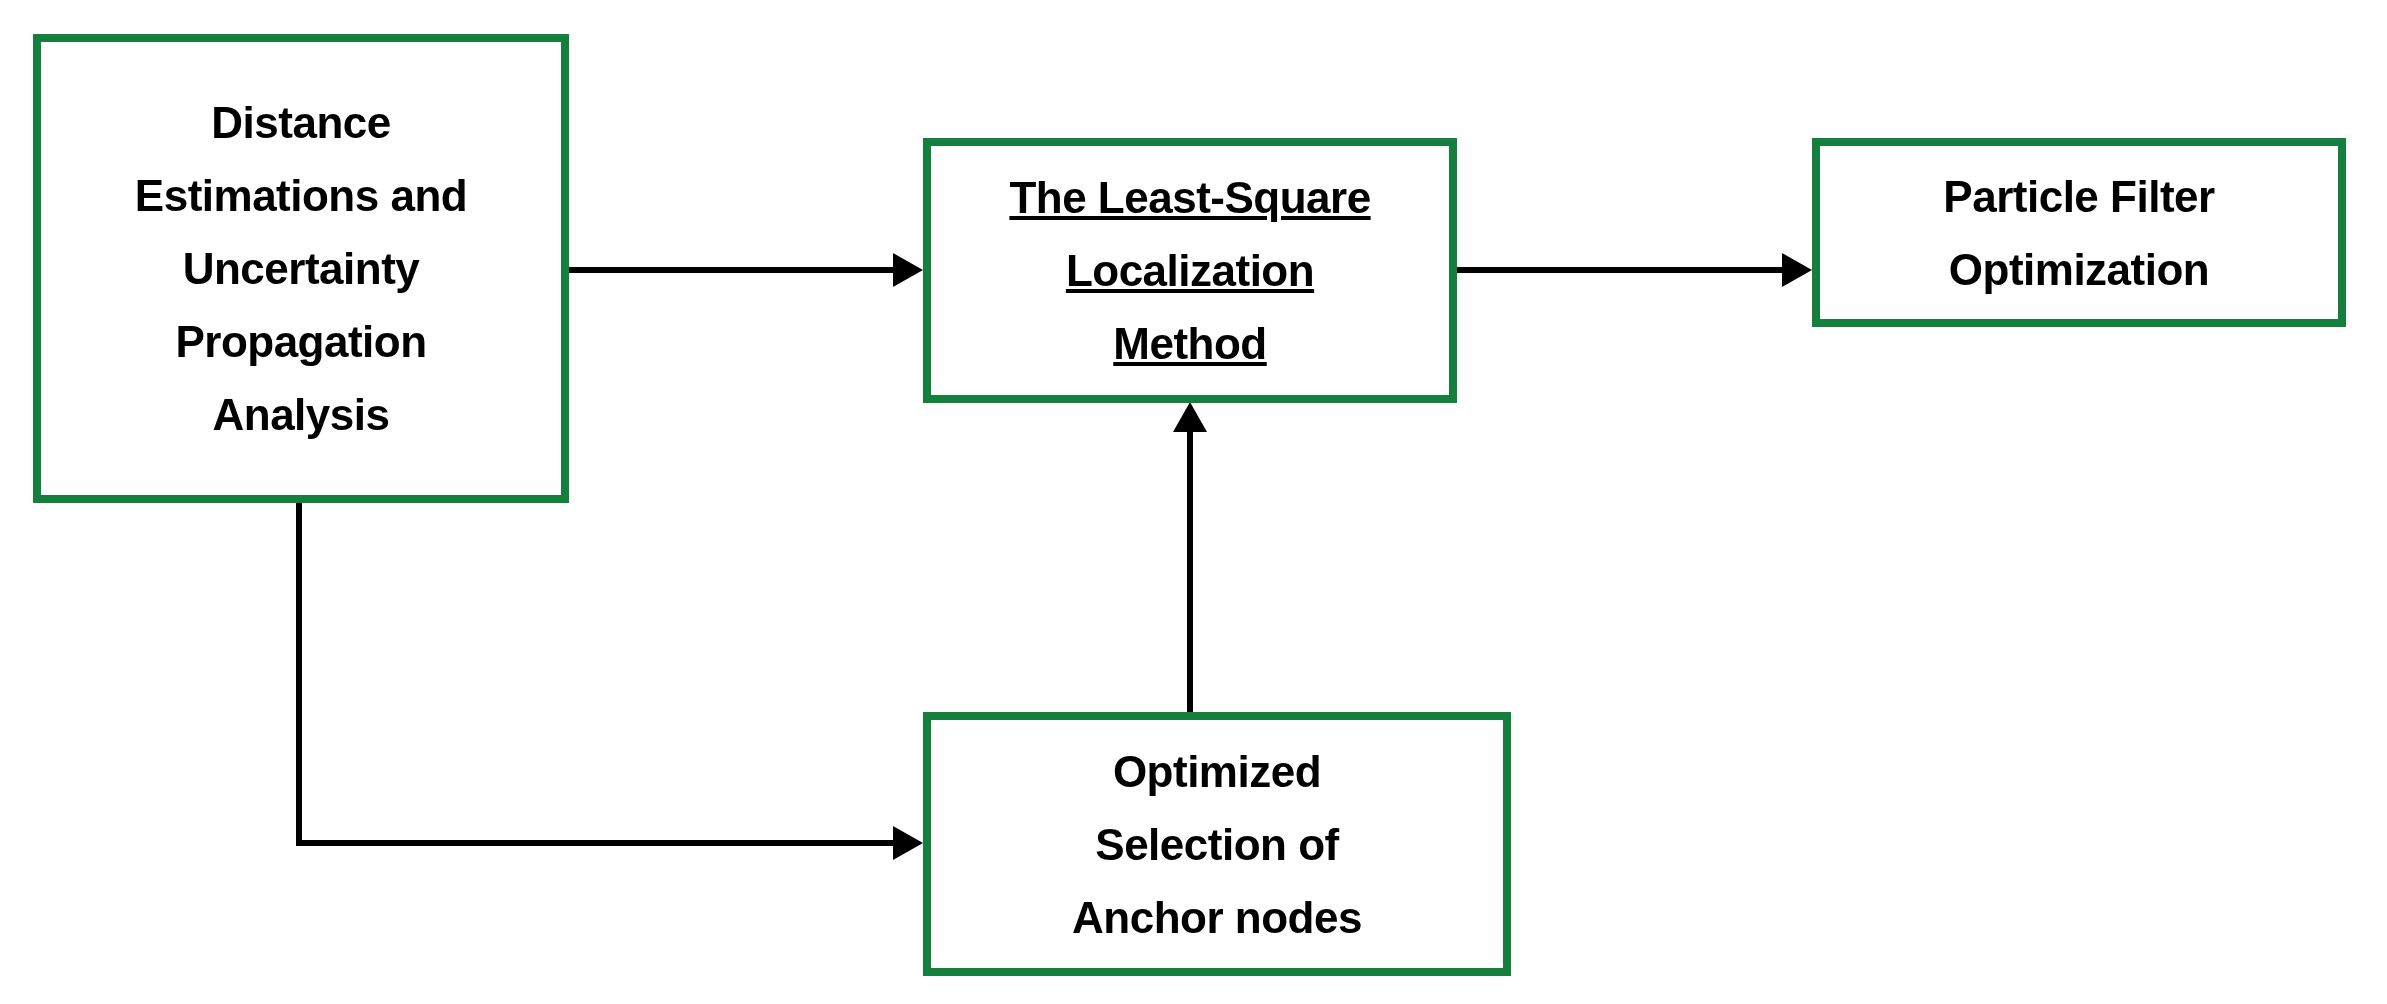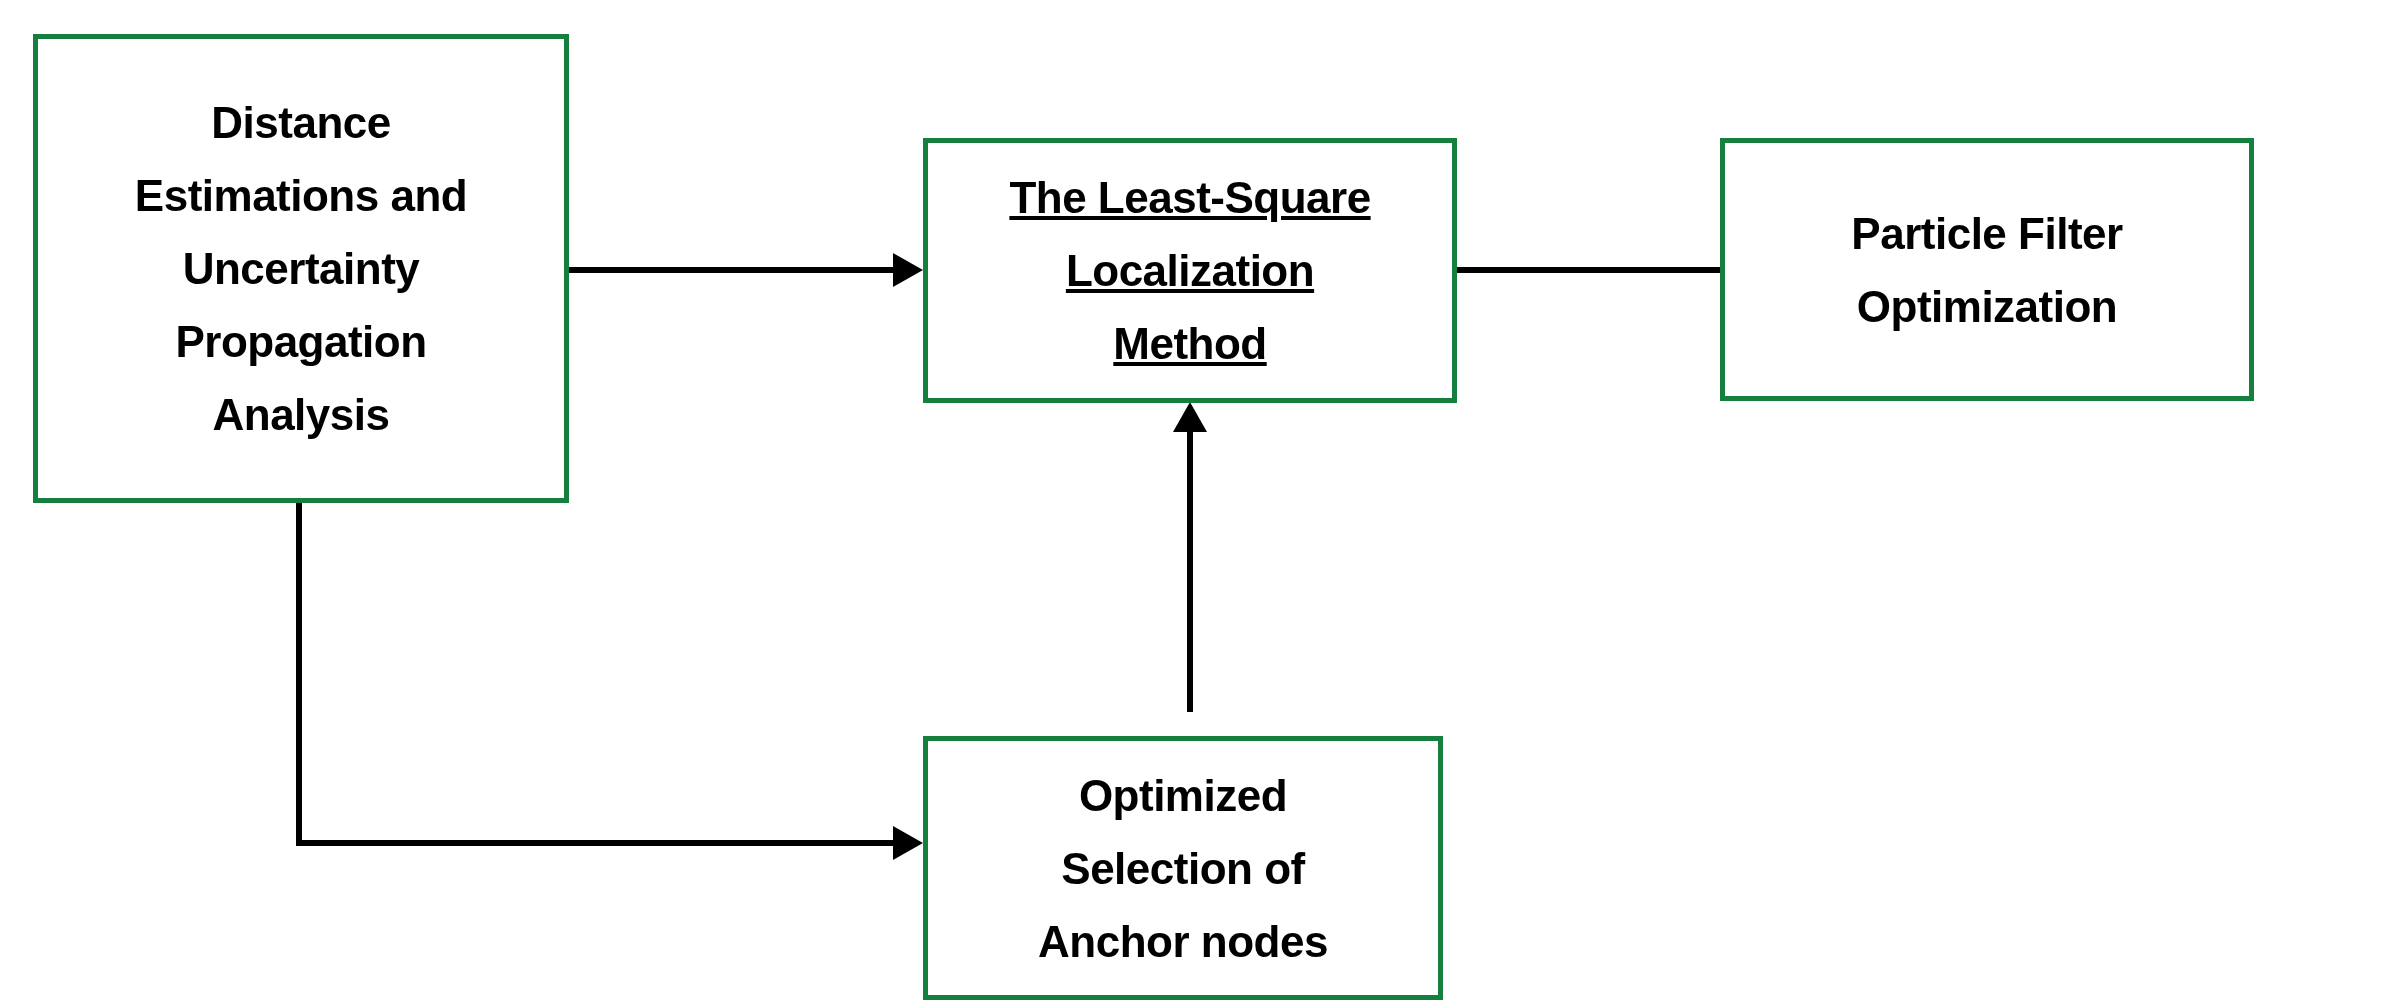--- a/index.html
+++ b/index.html
@@ -11,21 +11,21 @@
     position: relative;
     width: 2387px;
     height: 1004px;
     background: #ffffff;
     font-family: "Liberation Sans", sans-serif;
     overflow: hidden;
   }
   .node {
     position: absolute;
     box-sizing: border-box;
-    border: 5px solid #15803d;
+    border: 8px solid #15803d;
     background: #ffffff;
     display: flex;
     align-items: center;
     justify-content: center;
     z-index: 2;
   }
   .node-label {
     display: block;
     white-space: pre-line;
     text-align: center;
@@ -55,22 +55,22 @@
     height: 0;
     border-left: 17px solid transparent;
     border-right: 17px solid transparent;
     border-bottom: 30px solid #000000;
     z-index: 1;
   }
 
   
   #node-distance   { left: 33px;   top: 34px;  width: 536px; height: 469px; }
   #node-leastsq    { left: 923px;  top: 138px; width: 534px; height: 265px; text-decoration: underline; }
-  #node-particle   { left: 1720px; top: 138px; width: 534px; height: 263px; }
-  #node-anchor     { left: 923px;  top: 712px; width: 520px; height: 264px; margin-top: 24px; }
+  #node-particle   { left: 1812px; top: 138px; width: 534px; height: 189px; }
+  #node-anchor     { left: 923px;  top: 712px; width: 588px; height: 264px; }
 
   
   #e1-shaft { left: 568px; top: 267px; width: 327px; height: 6px; }
   #e1-head  { left: 893px; top: 253px; }
 
   
   #e2-shaft { left: 1456px; top: 267px; width: 328px; height: 6px; }
   #e2-head  { left: 1782px; top: 253px; }
 
   

